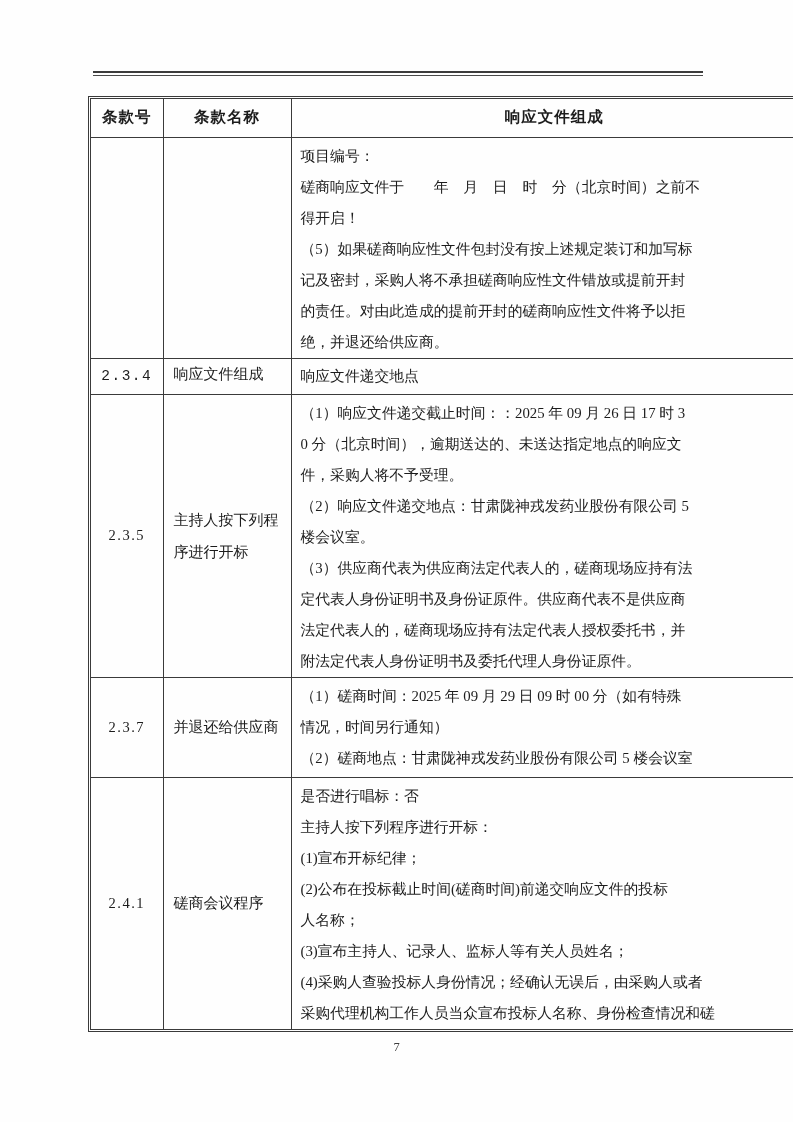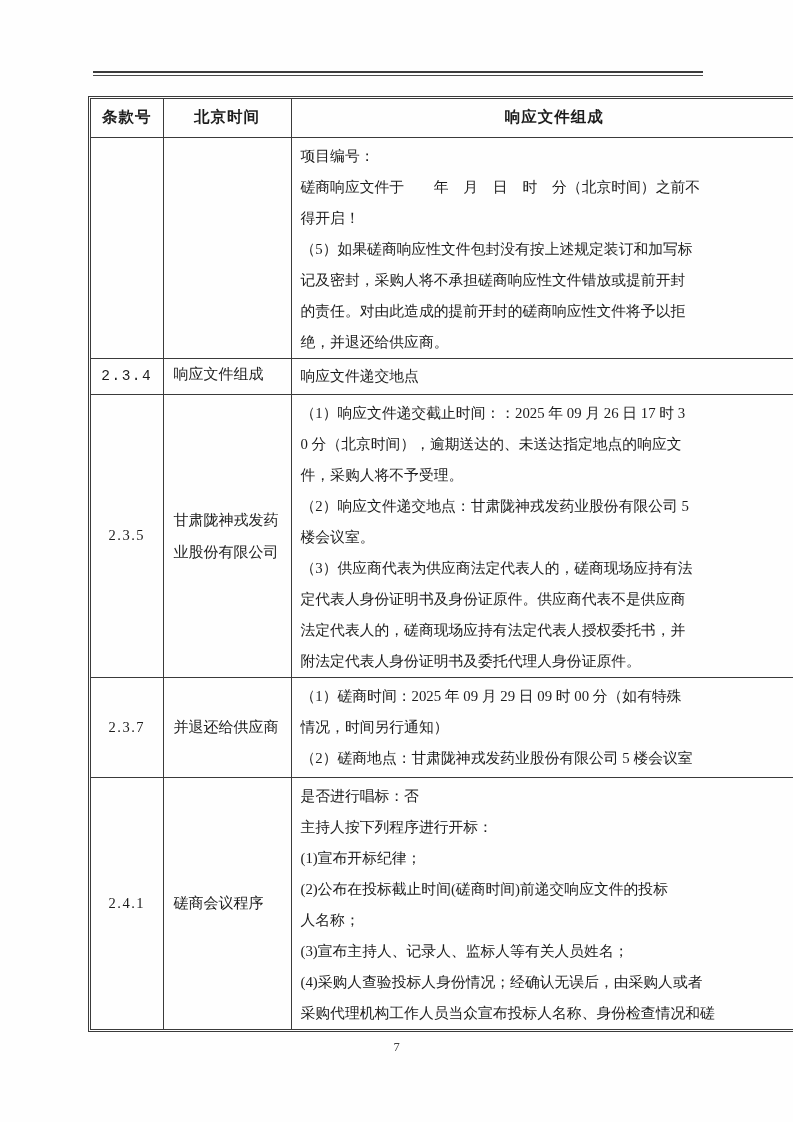--- a/index.html
+++ b/index.html
@@ -100,42 +100,42 @@
   <div class="table-wrap">
     <table class="clauses">
       <colgroup>
         <col style="width:72px">
         <col style="width:128px">
         <col>
       </colgroup>
       <tbody>
           <tr>
         <td class="hdr">条款号</td>
-        <td class="hdr">北京时间</td>
+        <td class="hdr">条款名称</td>
         <td class="hdr">响应文件组成</td>
       </tr>
       <tr class="r0">
         <td class="num"></td>
         <td class="name"></td>
         <td class="content">项目编号：
 磋商响应文件于　　年　月　日　时　分（北京时间）之前不
 得开启！
 （5）如果磋商响应性文件包封没有按上述规定装订和加写标
 记及密封，采购人将不承担磋商响应性文件错放或提前开封
 的责任。对由此造成的提前开封的磋商响应性文件将予以拒
 绝，并退还给供应商。</td>
       </tr>
       <tr class="r1">
         <td class="num">2.3.4</td>
         <td class="name">响应文件组成</td>
         <td class="content">响应文件递交地点</td>
       </tr>
       <tr class="r2">
         <td class="num">2.3.5</td>
-        <td class="name">甘肃陇神戎发药业股份有限公司</td>
+        <td class="name">主持人按下列程序进行开标</td>
         <td class="content">（1）响应文件递交截止时间：：2025 年 09 月 26 日 17 时 3
 0 分（北京时间），逾期送达的、未送达指定地点的响应文
 件，采购人将不予受理。
 （2）响应文件递交地点：甘肃陇神戎发药业股份有限公司 5
 楼会议室。
 （3）供应商代表为供应商法定代表人的，磋商现场应持有法
 定代表人身份证明书及身份证原件。供应商代表不是供应商
 法定代表人的，磋商现场应持有法定代表人授权委托书，并
 附法定代表人身份证明书及委托代理人身份证原件。</td>
       </tr>

